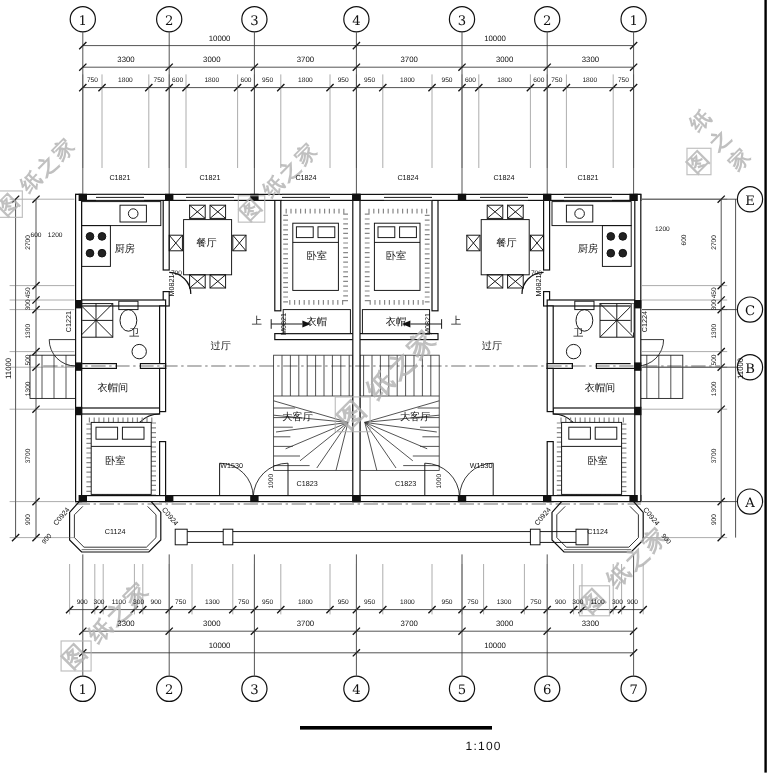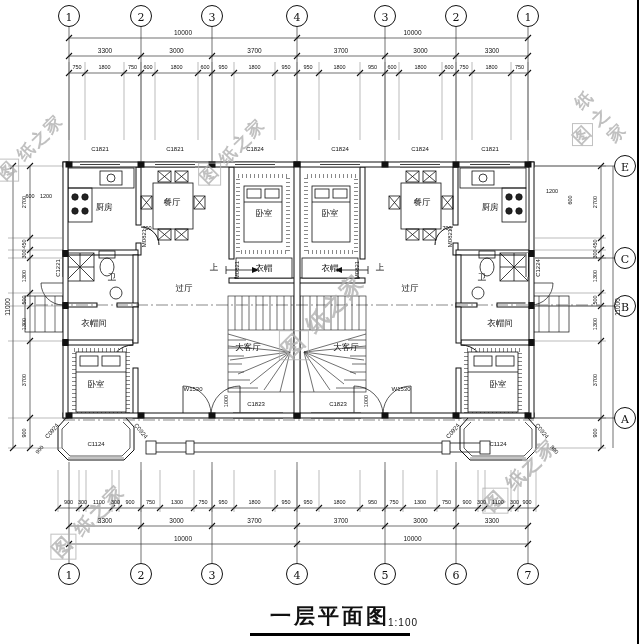--- a/index.html
+++ b/index.html
@@ -555,18 +555,17 @@
     <span class="lab fs5" style="left: 367px; top: 401px; transform: translate(-50%, -50%) rotate(-90deg);">1000</span>
     <span class="lab fs5" style="left: 30px; top: 197px;">600</span>
     <span class="lab fs5" style="left: 46px; top: 197px;">1200</span>
     <span class="lab fs5" style="left: 552px; top: 192px;">1200</span>
     <span class="lab fs5" style="left: 571px; top: 200px; transform: translate(-50%, -50%) rotate(-90deg);">600</span>
     <span class="lab fs5" style="left: 40px; top: 450px; transform: translate(-50%, -50%) rotate(-50deg);">900</span>
     <span class="lab fs5" style="left: 554px; top: 450px; transform: translate(-50%, -50%) rotate(50deg);">900</span>
   </div>
 
 <div id="title-block">
-  <div id="title-text">一层平面图</div>
   <div id="title-underline"></div>
 </div>
 <div id="title-scale">1:100</div>
 
 <div id="frame-right"></div>
 
 </body></html>

